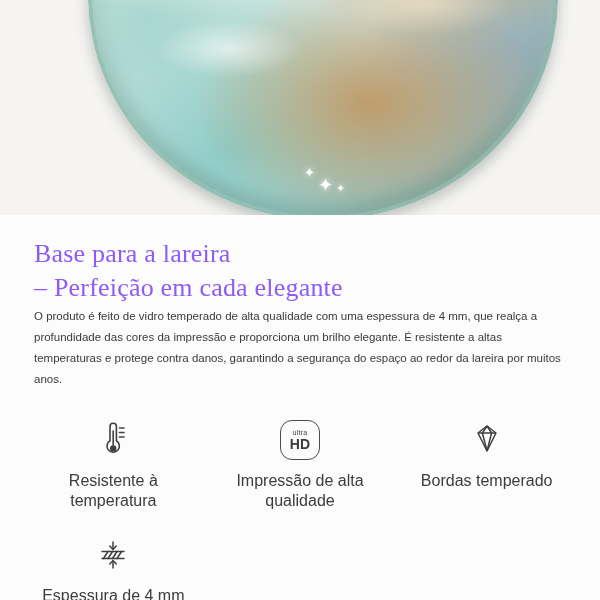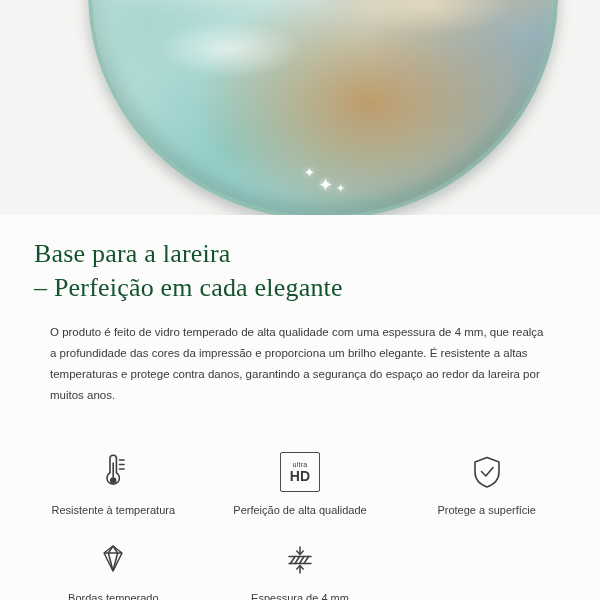--- a/index.html
+++ b/index.html
@@ -86,31 +86,31 @@
   .sparkle.s3 { left: 336px; top: 183px; font-size: 11px; }
 
   
   .content {
     padding: 22px 34px 0 34px;
   }
   .headline {
     font-family: "Liberation Serif", serif;
     font-size: 26px;
     line-height: 1.32;
-    color: #14532d;
+    color: #8b5cf6;
     font-weight: 400;
     margin: 0 0 0 0;
     letter-spacing: 0.2px;
   }
   .headline .l2 { display: block; }
   .body-text {
     font-size: 11.5px;
     line-height: 1.85;
     color: #3a3a3a;
-    margin: 16px;
+    margin: 0;
     max-width: 536px;
   }
 
   
   .features {
     display: grid;
     grid-template-columns: repeat(3, 1fr);
     row-gap: 10px;
     padding: 22px 20px 0 20px;
   }
@@ -123,29 +123,29 @@
     padding: 4px 6px 6px 6px;
   }
   .feature-icon {
     height: 46px;
     display: flex;
     align-items: center;
     justify-content: center;
     margin-bottom: 8px;
   }
   .feature-label {
-    font-size: 11px;
+    font-size: 16px;
     color: #3c3c3c;
     line-height: 1.3;
   }
   .hd-box {
     width: 38px;
     height: 38px;
     border: 1.6px solid #4a4a4a;
-    border-radius: 2px;
+    border-radius: 12px;
     display: flex;
     flex-direction: column;
     align-items: center;
     justify-content: center;
     color: #3a3a3a;
   }
   .hd-box .hd-small {
     font-size: 7px;
     letter-spacing: 0.3px;
     line-height: 1;
@@ -196,32 +196,23 @@
       <div class="feature-label">Resistente à temperatura</div>
     </div>
 
     <div class="feature">
       <div class="feature-icon">
         <div class="hd-box">
           <span class="hd-small">ultra</span>
           <span class="hd-big">HD</span>
         </div>
       </div>
-      <div class="feature-label">Perfeição de alta qualidade</div>
-    </div>
-
-    <div class="feature">
-      <div class="feature-icon">
-        <svg width="44" height="44" viewBox="0 0 44 44" fill="none" stroke="#3f3f3f" stroke-width="1.6" stroke-linejoin="round" stroke-linecap="round">
-          <path d="M22 7.5 L34 12 V22 c0 8-5.4 12.6-12 15 -6.6-2.4-12-7-12-15 V12 z"></path>
-          <polyline points="16.5,21.5 20.8,26 28,17.5"></polyline>
-        </svg>
-      </div>
-      <div class="feature-label">Protege a superfície</div>
-    </div>
+      <div class="feature-label">Impressão de alta qualidade</div>
+    </div>
+
 
     <div class="feature">
       <div class="feature-icon">
         <svg width="44" height="44" viewBox="0 0 44 44" fill="none" stroke="#3f3f3f" stroke-width="1.5" stroke-linejoin="round">
           <path d="M13 15 L22 8 L31 15 L22 33 Z"></path>
           <line x1="13" y1="15" x2="31" y2="15"></line>
           <line x1="17.4" y1="15" x2="22" y2="33"></line>
           <line x1="26.6" y1="15" x2="22" y2="33"></line>
           <line x1="17.4" y1="15" x2="22" y2="8"></line>
           <line x1="26.6" y1="15" x2="22" y2="8"></line>

